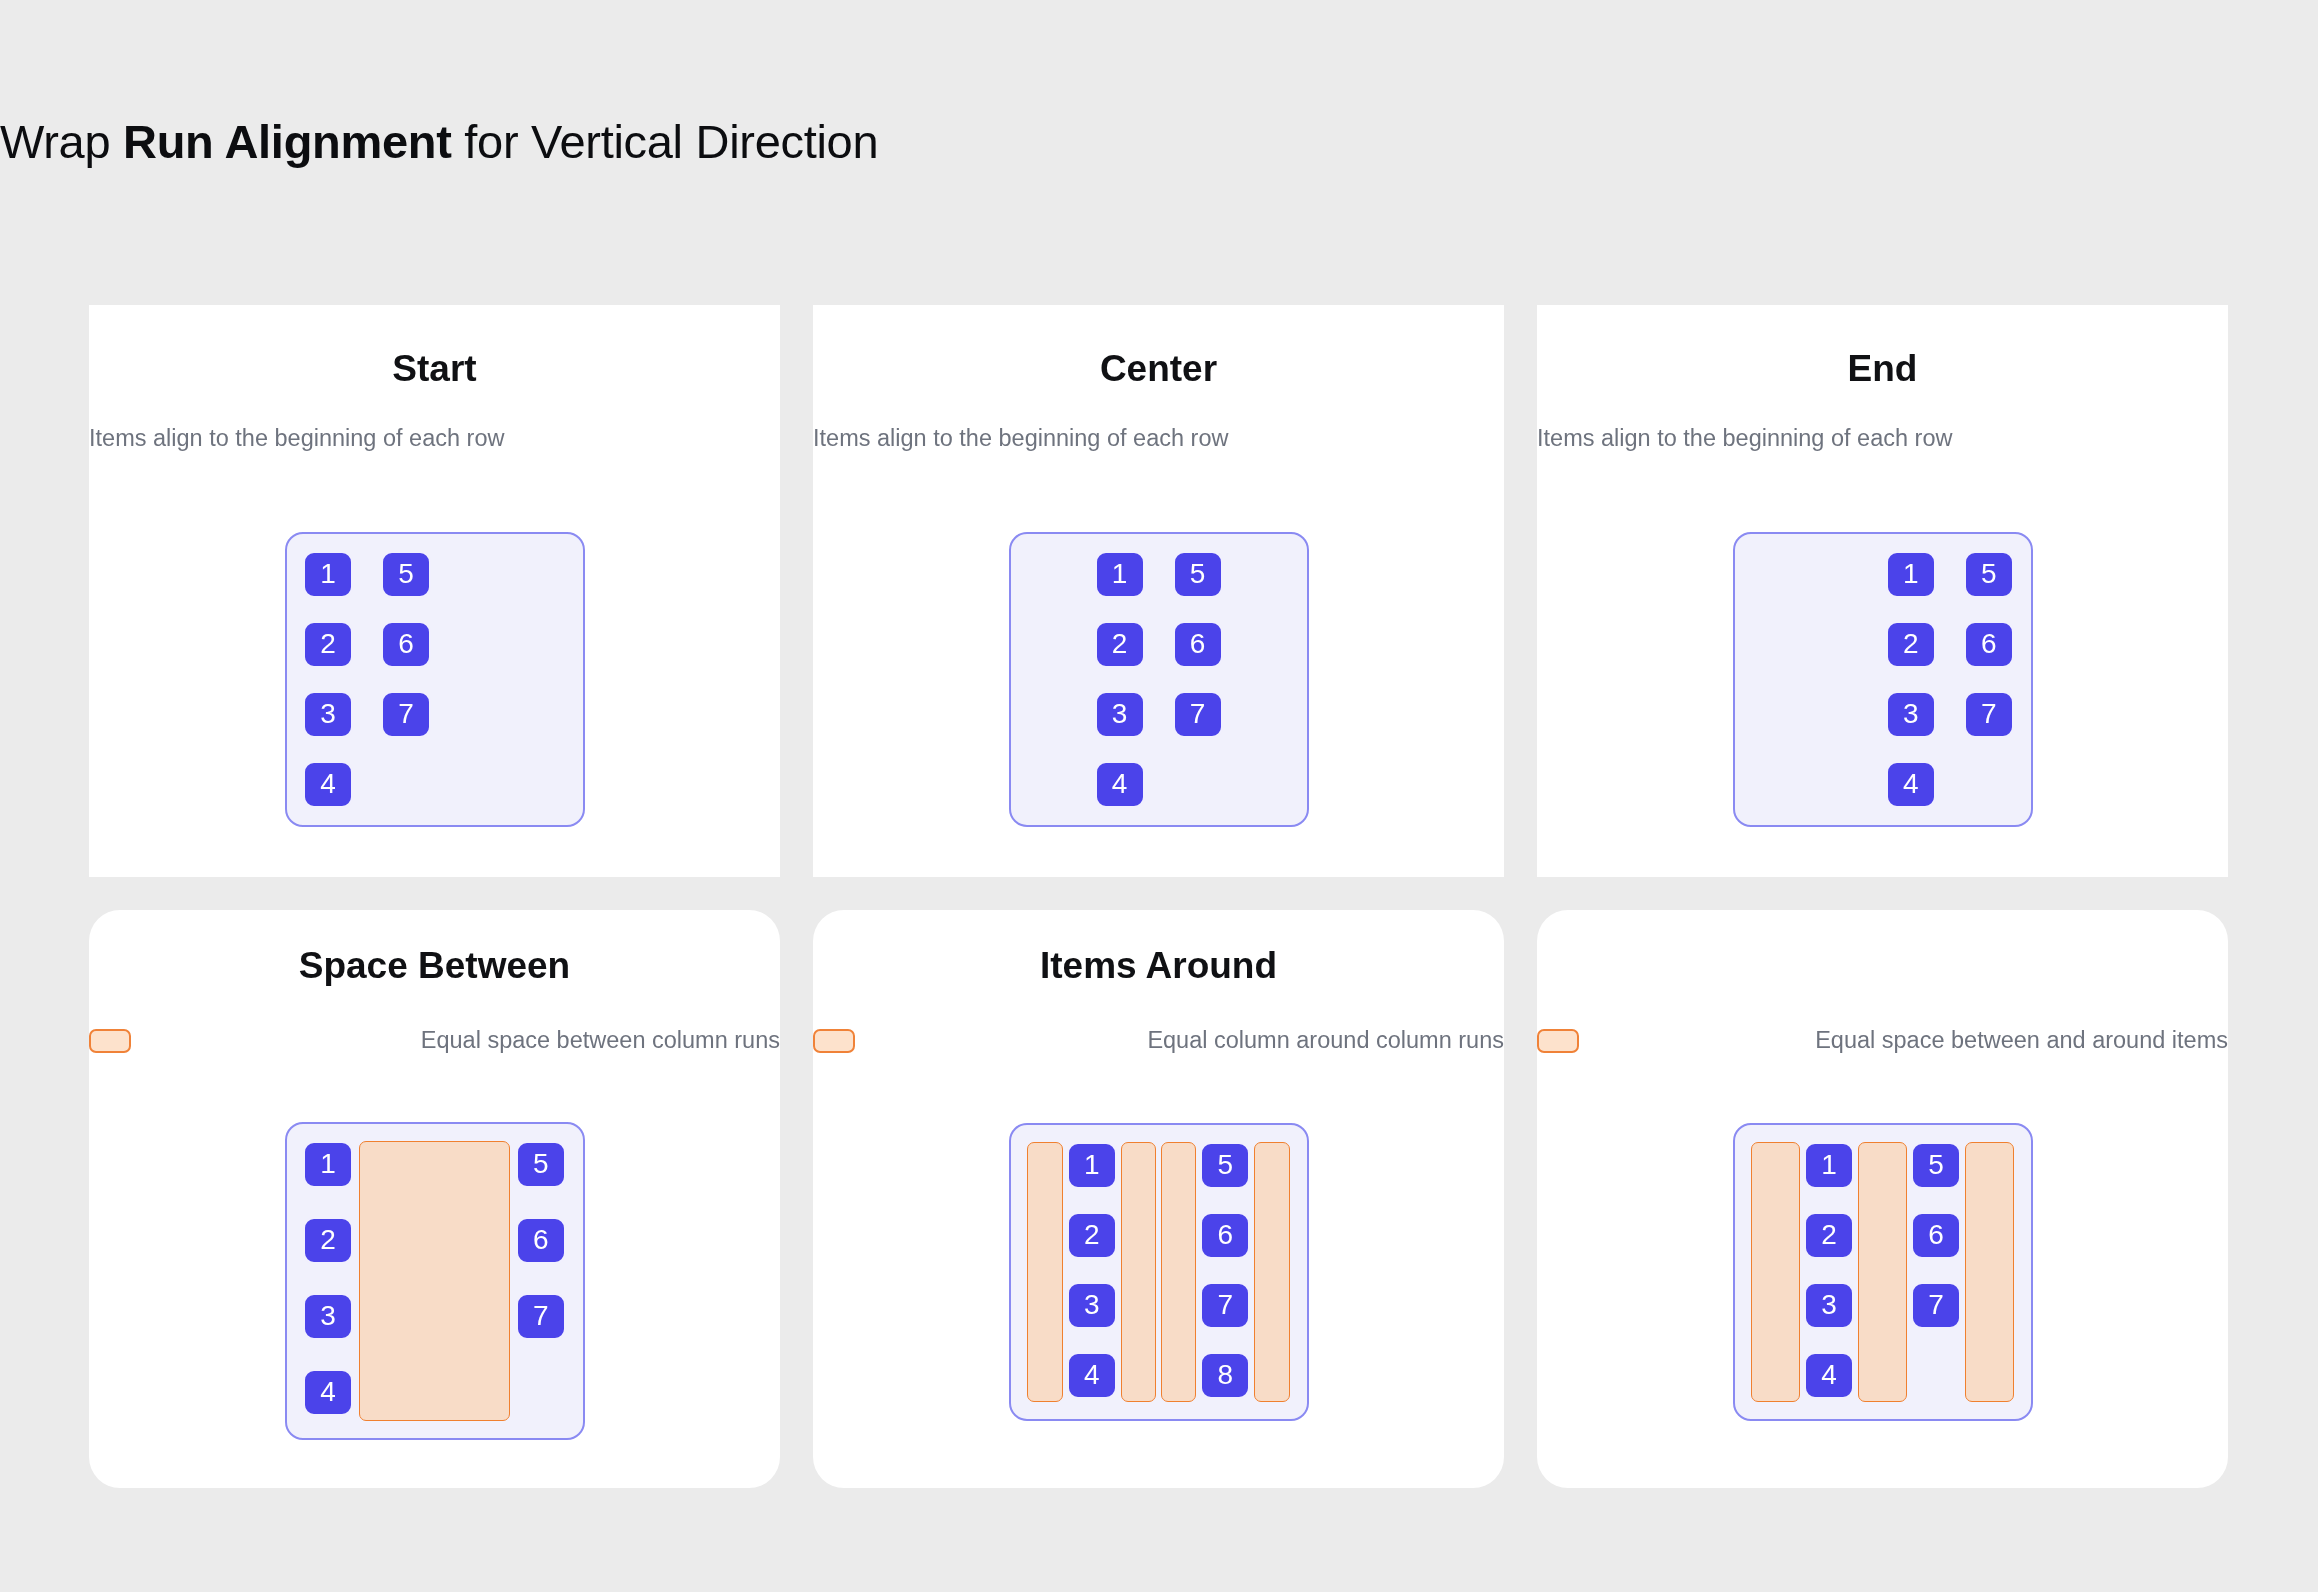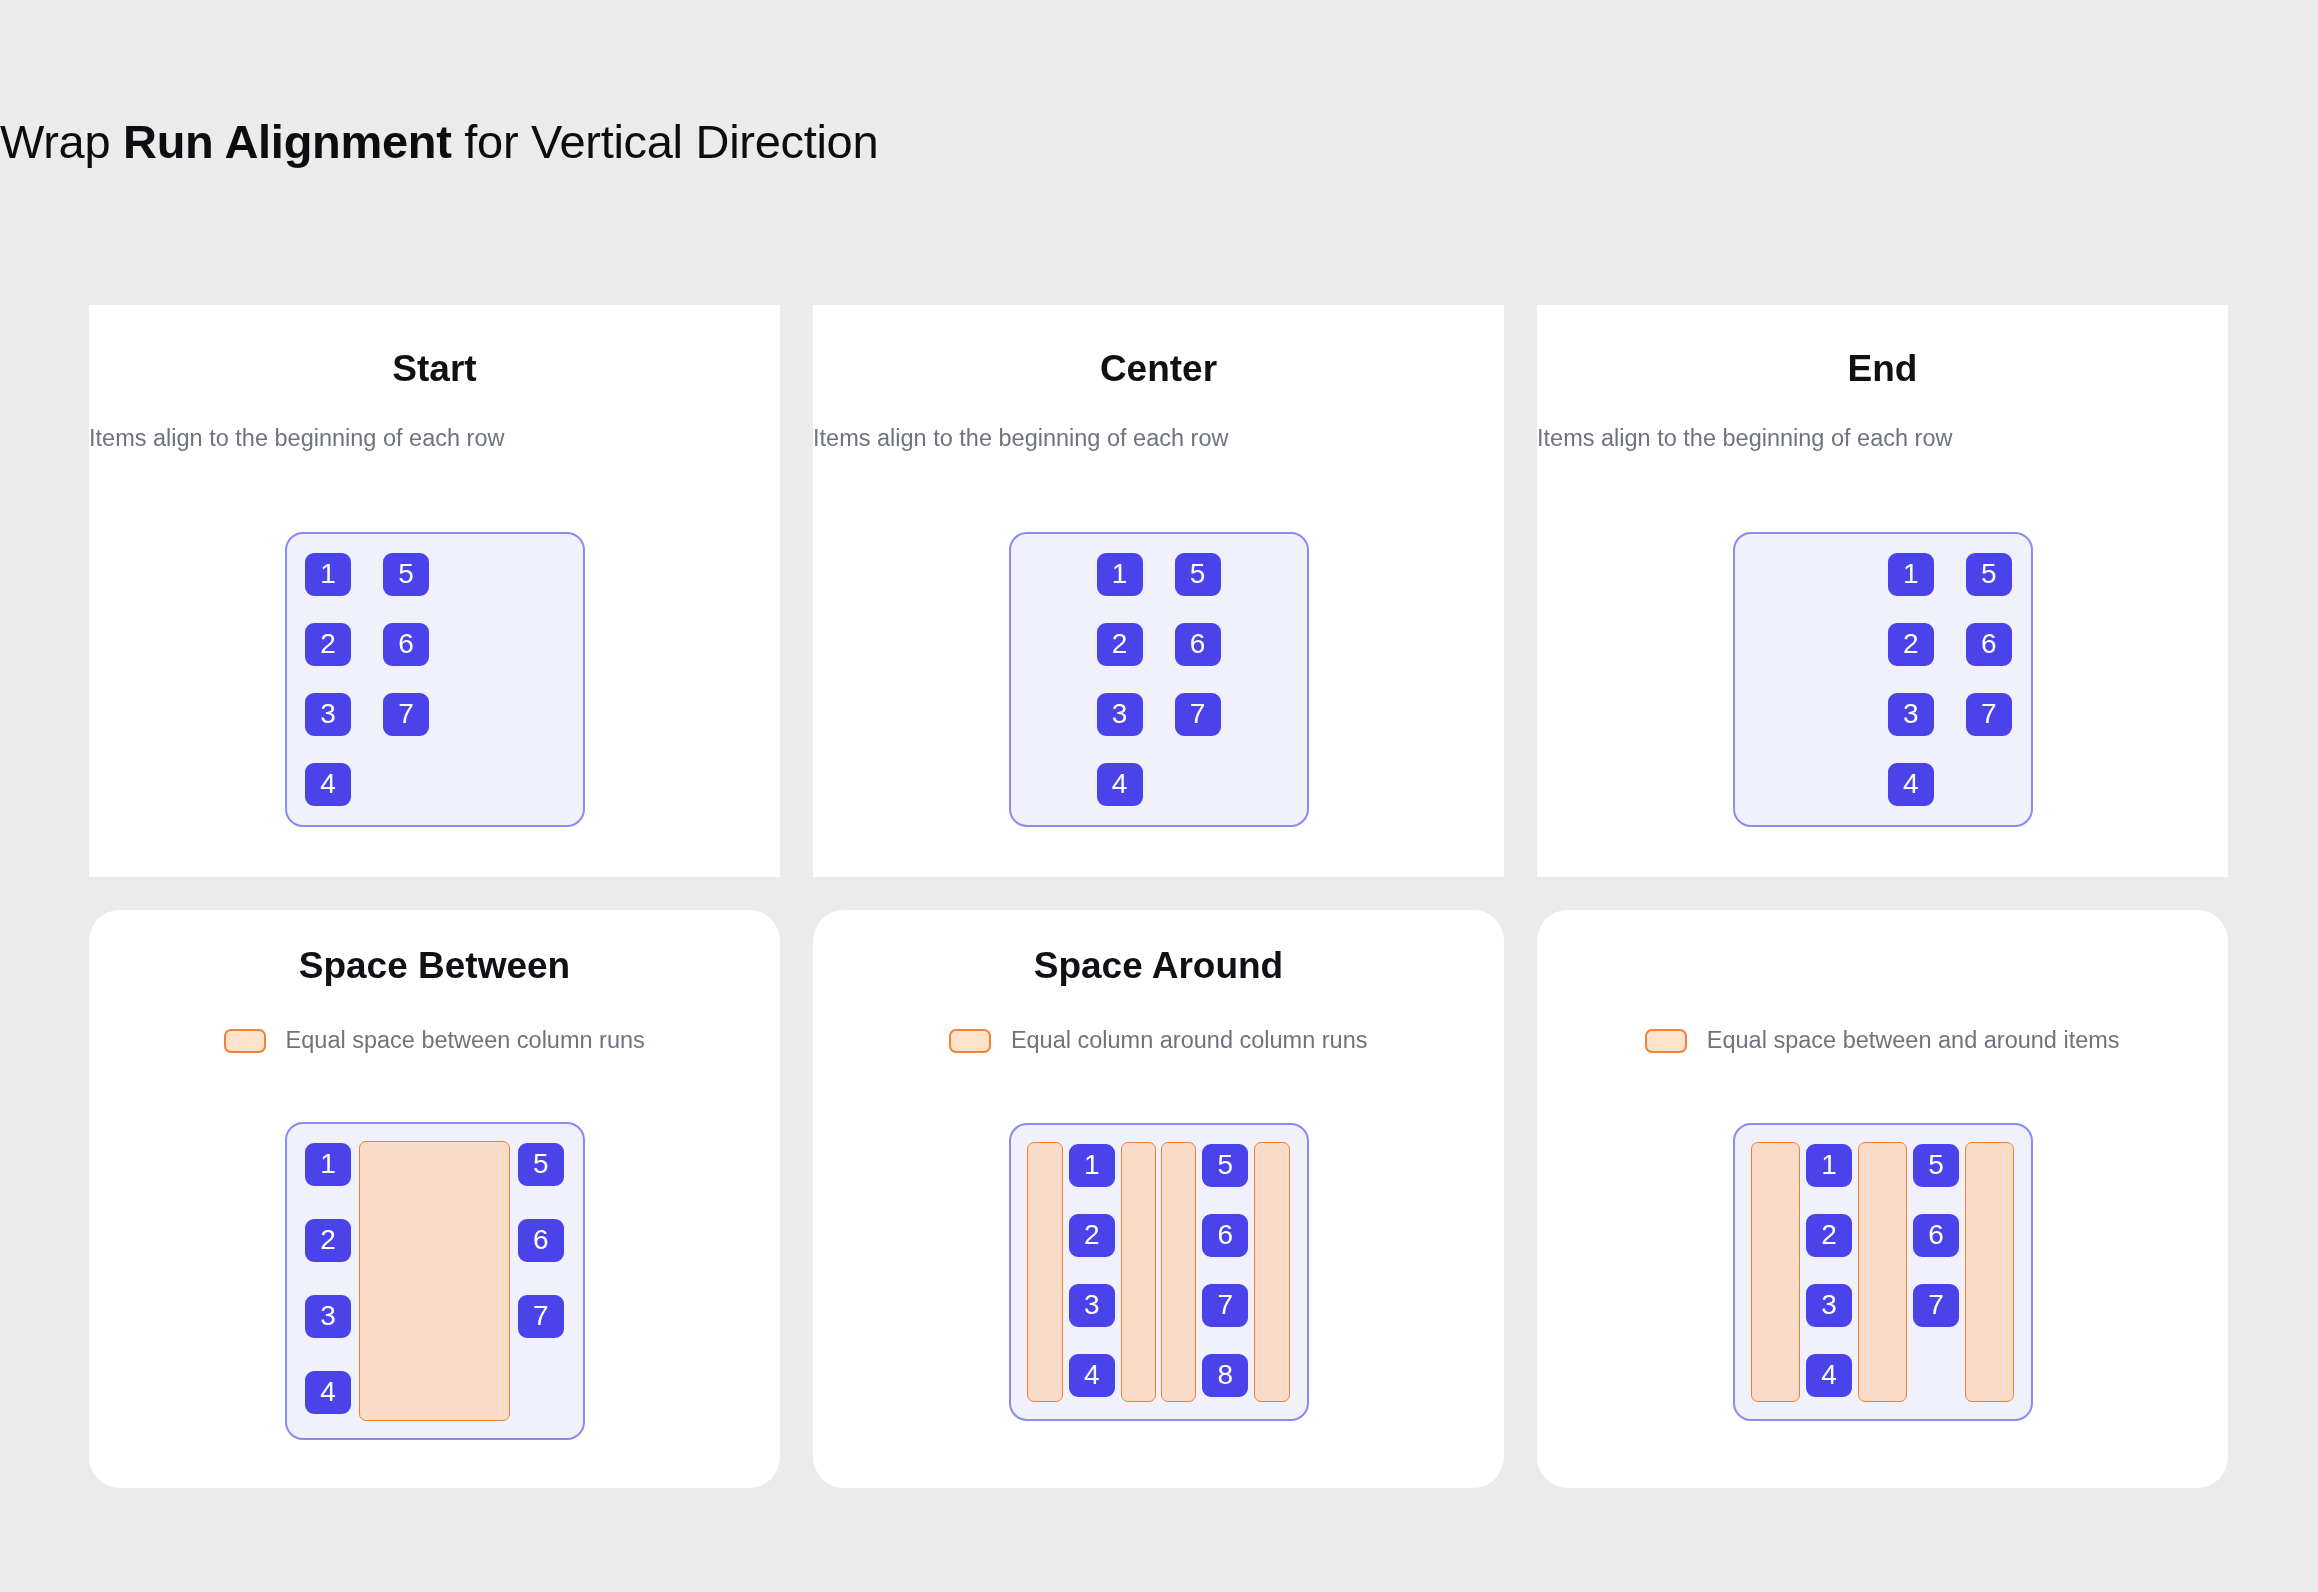--- a/index.html
+++ b/index.html
@@ -17,21 +17,21 @@
   .row2{height:578px;border-radius:31px;}
 
   .card h2{position:absolute;margin:0;top:44px;left:0;width:100%;text-align:center;
     font-size:37px;font-weight:600;color:#101114;line-height:1.1;}
   .row2 h2{top:36px;}
 
   .card .sub{position:absolute;margin:0;top:119px;left:0;width:100%;text-align:left;
     font-size:23.5px;color:#6e737e;line-height:1.2;}
 
   .card .legend{position:absolute;margin:0;top:119px;left:0;width:100%;
-    display:flex;justify-content:center;align-items:center;gap:19.4px;}
+    display:flex;justify-content:space-between;align-items:center;gap:19.4px;}
   .legend-chip{display:inline-block;width:42px;height:23.5px;box-sizing:border-box;
     background:#fde2cc;border:2.1px solid #f08238;border-radius:7px;}
   .legend-text{font-size:23.5px;color:#6e737e;line-height:1;}
 
   .demo-container{position:absolute;left:50%;transform:translateX(-50%);
     width:300px;box-sizing:border-box;background:#f1f1fc;
     border:2.1px solid #8a8af2;border-radius:18px;padding:16.6px;
     display:flex;align-items:stretch;}
   .row1 .demo-container{top:227px;height:295px;}
   .v-between{top:212px;height:318px;}
@@ -134,21 +134,21 @@
           <div class="spacer"></div>
           <div class="col">
             <div class="item">5</div>
             <div class="item">6</div>
             <div class="item">7</div>
           </div>
         </div>
     </section>
 
     <section class="card row2">
-      <h2>Space Around</h2>
+      <h2>Items Around</h2>
       <p class="legend">
         <span class="legend-chip"></span>
         <span class="legend-text">Equal column around column runs</span>
       </p>
       <div class="demo-container v-around">
           <div class="spacer"></div>
           <div class="col">
             <div class="item">1</div>
             <div class="item">2</div>
             <div class="item">3</div>

